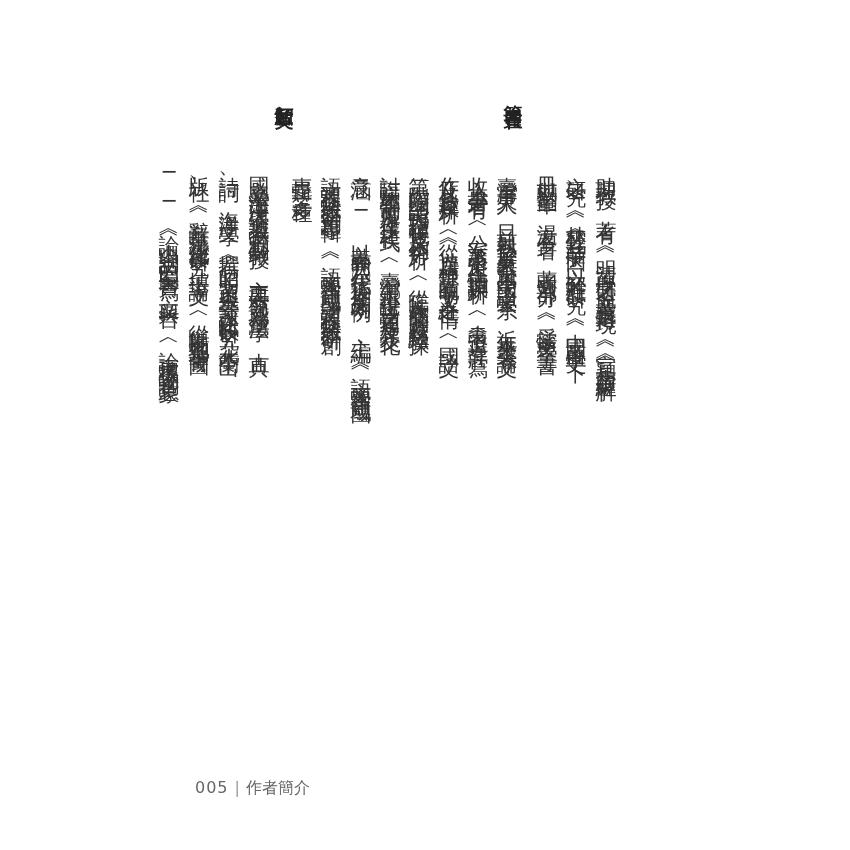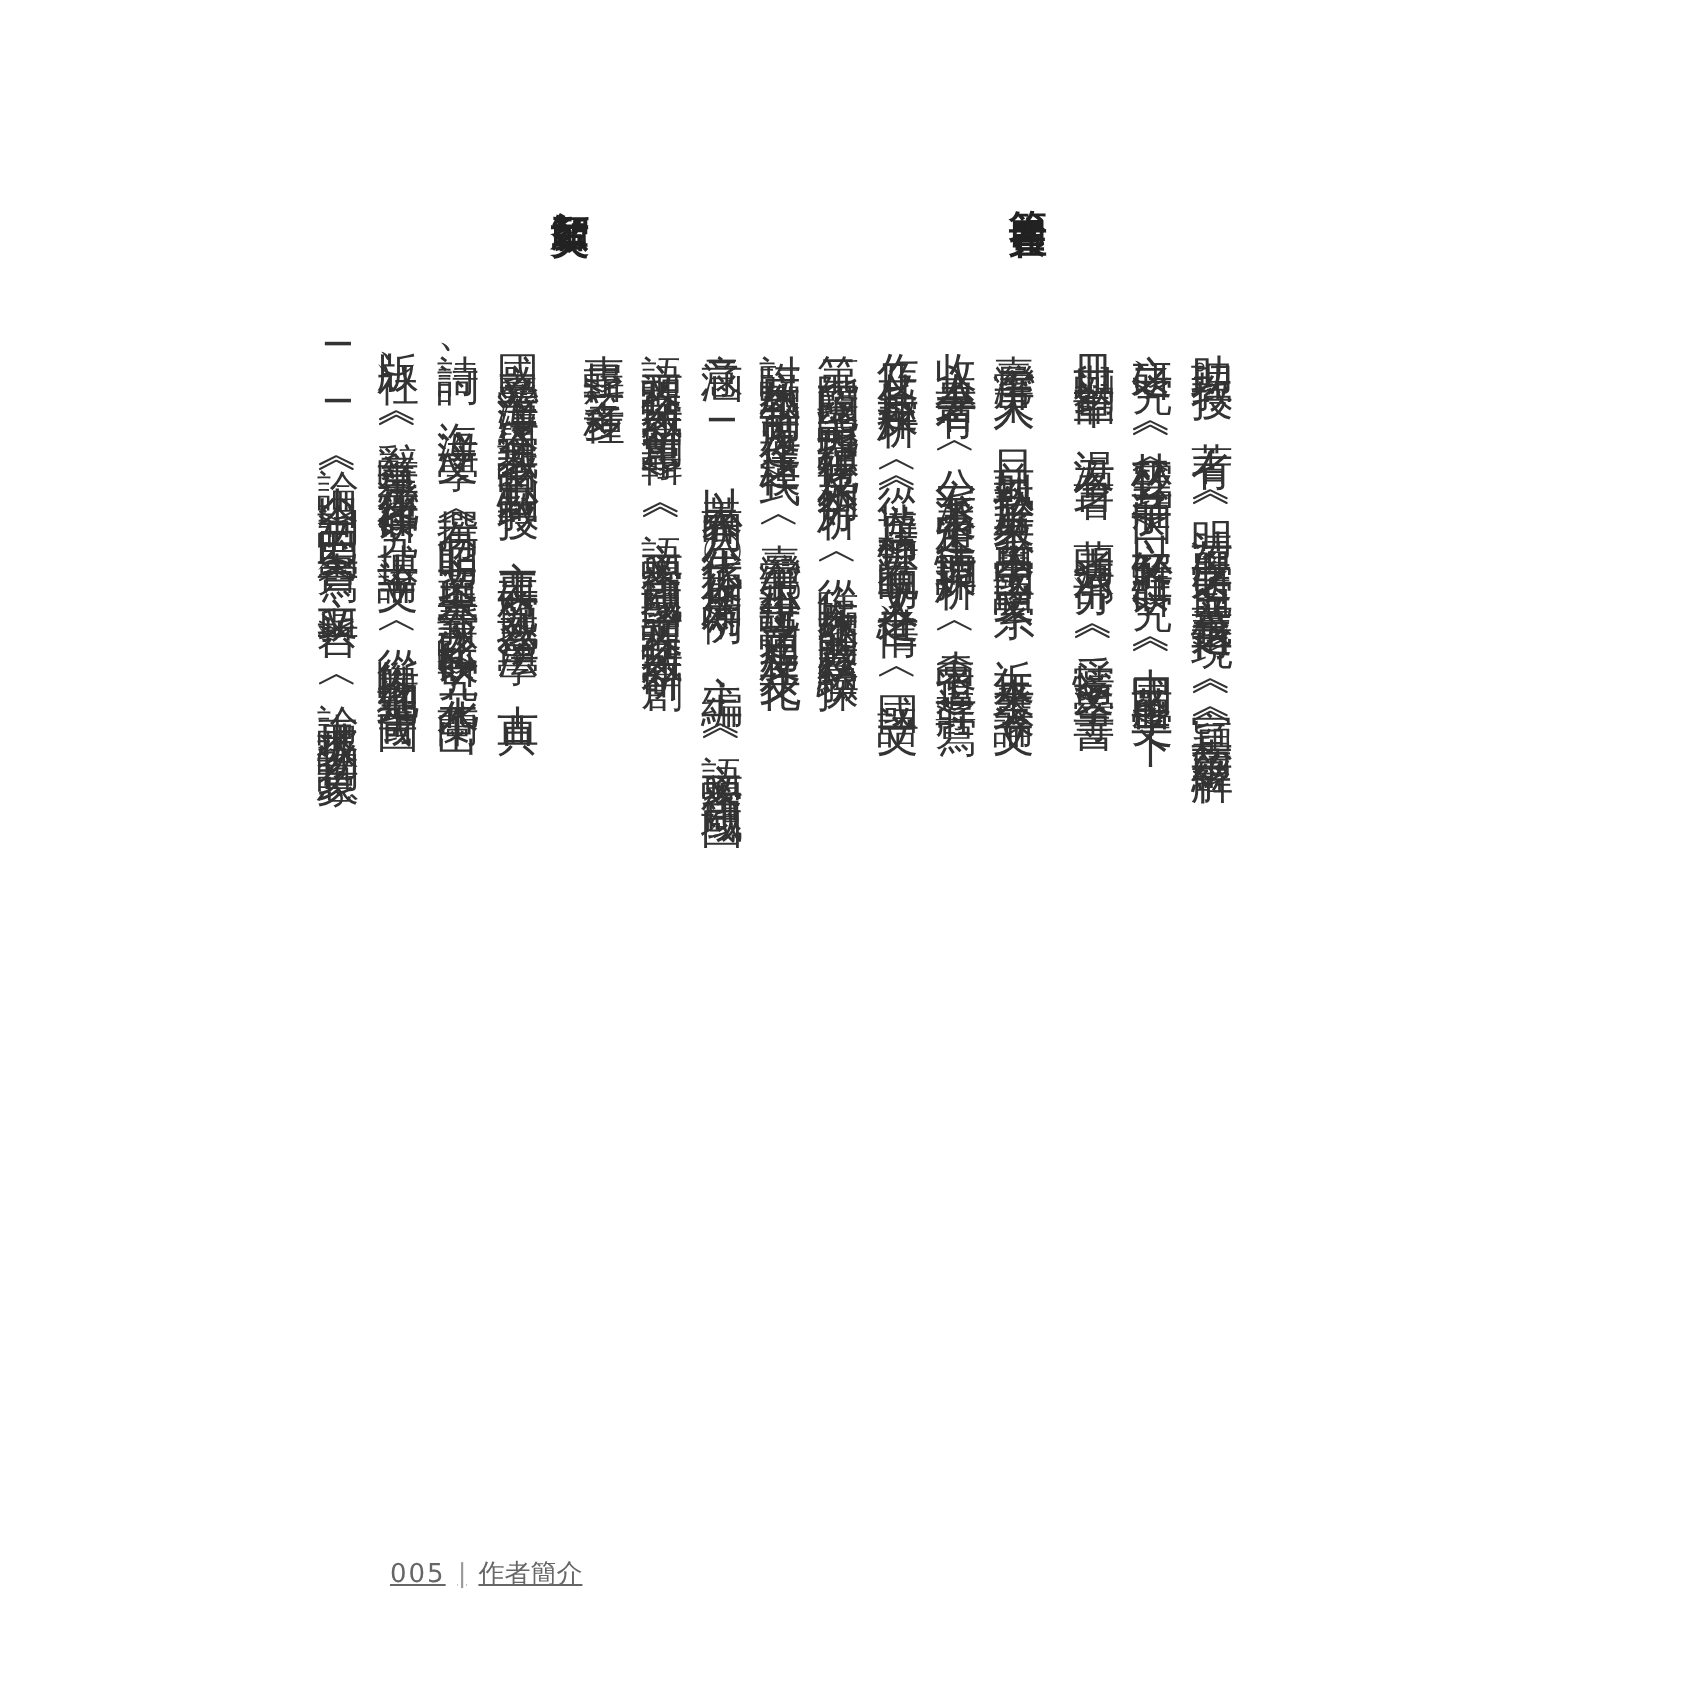--- a/index.html
+++ b/index.html
@@ -5,21 +5,21 @@
   html, body { margin:0; padding:0; }
   body { width:850px; height:850px; background:#ffffff; position:relative; overflow:hidden;
          font-family:"DejaVu Serif","Liberation Serif",serif; color:#3a3a3a; }
   .page { position:absolute; left:0; top:0; width:850px; height:850px; }
   .col { position:absolute; top:160px; writing-mode:vertical-rl; text-orientation:upright;
          font-size:21px; line-height:28px; letter-spacing:4.6px; white-space:nowrap; color:#333; }
   .heading { position:absolute; top:90px; writing-mode:vertical-rl; text-orientation:upright;
              font-family:"DejaVu Sans","Liberation Sans",sans-serif; font-weight:bold;
              font-size:19px; letter-spacing:2px; color:#222; }
   .footer { position:absolute; left:195px; top:778px; font-family:"DejaVu Sans","Liberation Sans",sans-serif;
-            font-size:13px; color:#666;text-decoration:underline; }
+            font-size:16px; color:#666; }
   .footer .num { margin-right:6px; letter-spacing:1px; }
   .footer .sep { color:#999; margin-right:6px; }
 </style>
 </head>
 <body>
 
 <div class="page">
 
   <div class="col" style="left:592px;">助理教授。著有：《明清莊學之研究與意義之再現》、《宣穎《南華經解》</div>
   <div class="col" style="left:562px;">之研究》、《林雲銘《莊子因》「以文解莊」研究》、《中國莊學史》（下</div>

